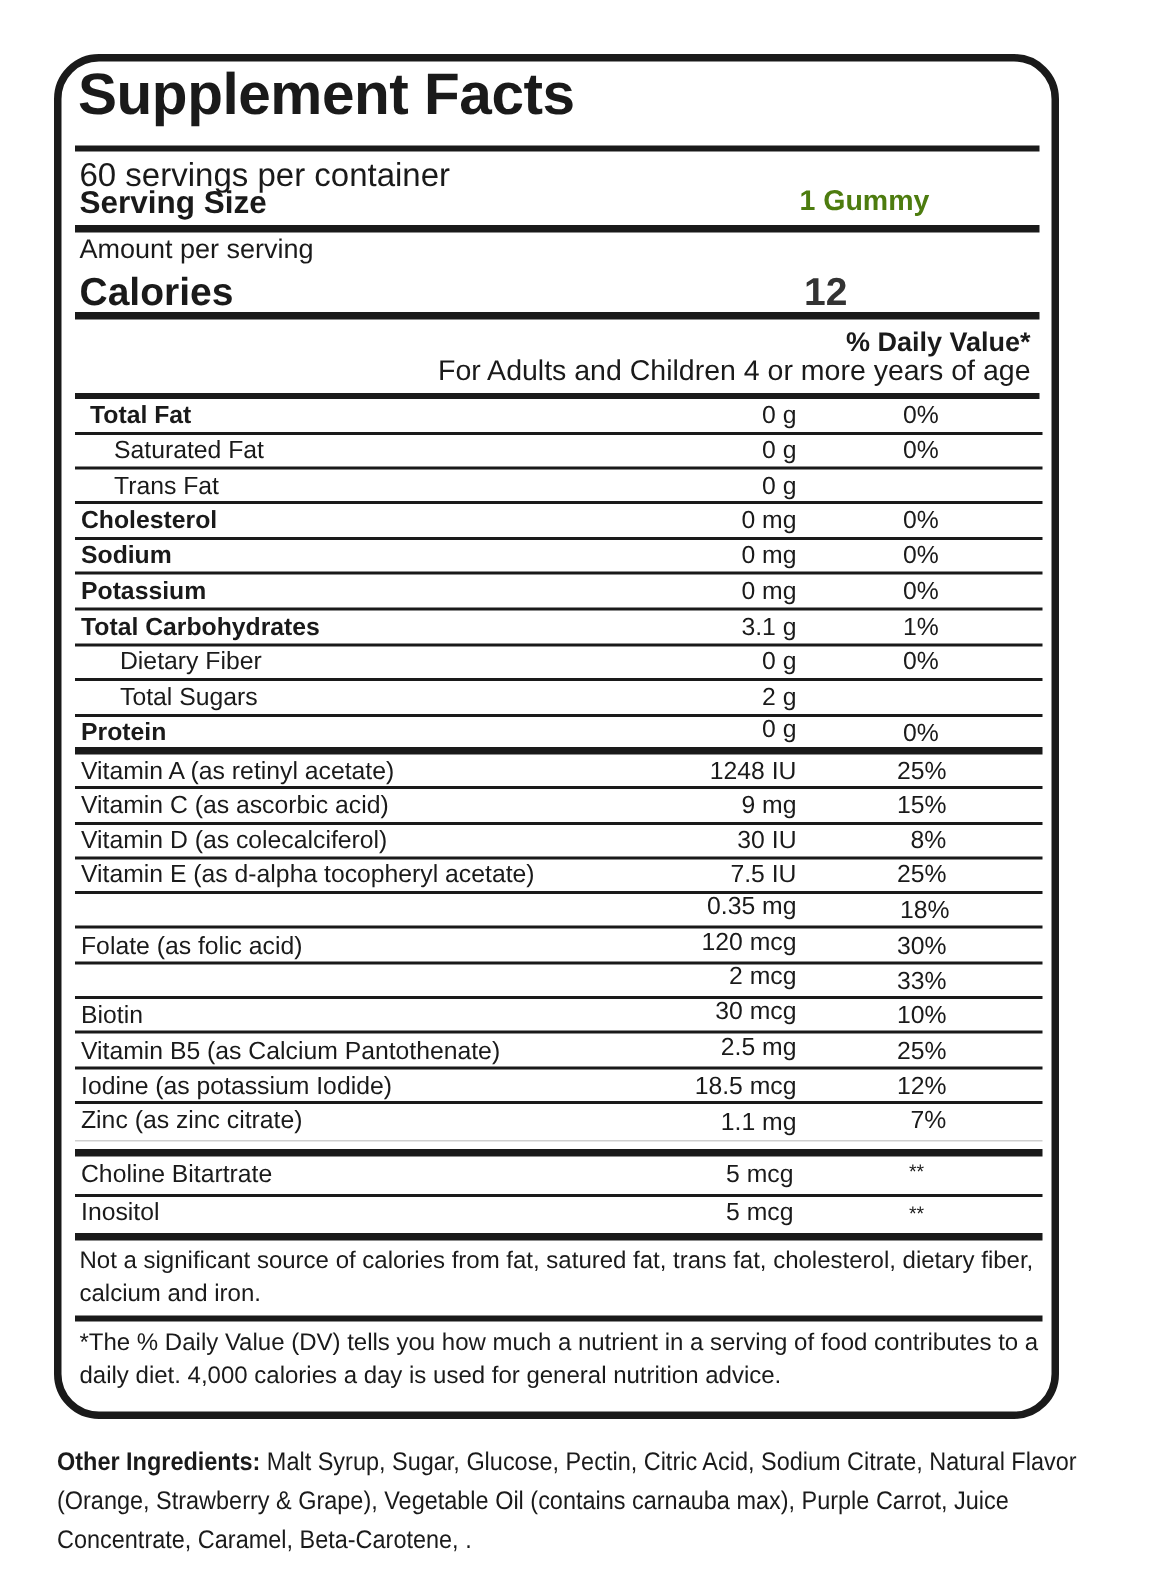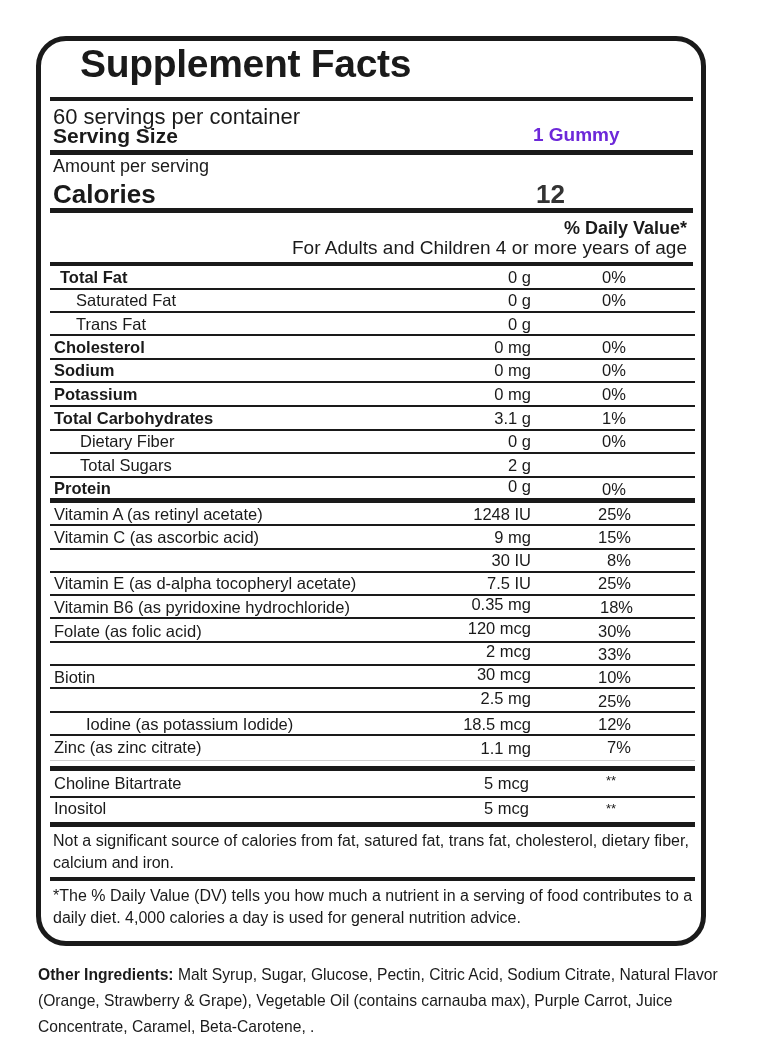--- a/index.html
+++ b/index.html
@@ -2,24 +2,24 @@
 <html><head>
 <meta charset="utf-8">
 <style>
   html, body { margin:0; padding:0; background:#ffffff; }
   body { width:768px; height:1064px; position:relative; overflow:hidden;
          font-family:"Liberation Sans", sans-serif; color:#1a1a1a; }
   .label-box { position:absolute; left:36px; top:36px; width:660px; height:900px;
                border:5px solid #1a1a1a; border-radius:30px; box-sizing:content-box; }
   .abs { position:absolute; white-space:nowrap; }
   .rule { position:absolute; background:#1a1a1a; }
-  .title { left:52px; top:42px; font-size:39px; font-weight:bold; letter-spacing:-0.3px;margin-left:28px; }
+  .title { left:52px; top:42px; font-size:39px; font-weight:bold; letter-spacing:-0.3px; }
   .servings { left:53px; top:104px; font-size:22px; }
   .serving-size { left:53px; top:124px; font-size:21px; font-weight:bold; }
-  .serving-size-val { left:533px; top:124px; font-size:19px; font-weight:bold; color:#6d28d9; }
+  .serving-size-val { left:533px; top:124px; font-size:19px; font-weight:bold; color:#4d7c0f; }
   .amount { left:53px; top:156px; font-size:18px; }
   .calories { left:53px; top:179px; font-size:26px; font-weight:bold; }
   .calories-val { left:536px; top:179px; font-size:26px; font-weight:bold; color:#333; }
   .dv-head { right:81px; top:218px; font-size:18px; font-weight:bold; }
   .dv-sub { right:81px; top:237px; font-size:19px; }
   .row { position:absolute; left:50px; width:645px; height:23.5px; font-size:16.5px; }
   .row .name { position:absolute; left:4px; top:2px; white-space:nowrap; }
   .row .amt { position:absolute; right:164px; top:2px; white-space:nowrap; text-align:right; }
   .row .dv { position:absolute; left:552px; top:2px; white-space:nowrap; }
   .row .dv.stars { font-size:13px; top:1px; left:556px; }
@@ -134,34 +134,34 @@
   <div class="row-rule" style="top:524px;"></div>
 
   <div class="row vit" style="top:526px;">
     <span class="name">Vitamin C (as ascorbic acid)</span>
     <span class="amt">9 mg</span>
     <span class="dv" style="left:548px;">15%</span>
   </div>
   <div class="row-rule" style="top:548px;"></div>
 
   <div class="row vit" style="top:549px;">
+    <span class="name">Vitamin D (as colecalciferol)</span>
     <span class="amt">30 IU</span>
     <span class="dv" style="left:557px;">8%</span>
   </div>
   <div class="row-rule" style="top:571px;"></div>
 
   <div class="row vit" style="top:572px;">
     <span class="name">Vitamin E (as d-alpha tocopheryl acetate)</span>
     <span class="amt">7.5 IU</span>
     <span class="dv" style="left:548px;">25%</span>
   </div>
   <div class="row-rule" style="top:594px;"></div>
 
   <div class="row vit" style="top:595px;">
-    <span class="name" style="top:3px;">Vitamin B6 (as pyridoxine hydrochloride)</span>
     <span class="amt" style="top:0px;">0.35 mg</span>
     <span class="dv" style="left:550px; top:3px;">18%</span>
   </div>
   <div class="row-rule" style="top:617px;"></div>
 
   <div class="row vit" style="top:619px;">
     <span class="name" style="top:3px;">Folate (as folic acid)</span>
     <span class="amt" style="top:0px;">120 mcg</span>
     <span class="dv" style="left:548px; top:3px;">30%</span>
   </div>
@@ -174,27 +174,28 @@
   <div class="row-rule" style="top:664px;"></div>
 
   <div class="row vit" style="top:665px;">
     <span class="name" style="top:3px;">Biotin</span>
     <span class="amt" style="top:0px;">30 mcg</span>
     <span class="dv" style="left:548px; top:3px;">10%</span>
   </div>
   <div class="row-rule" style="top:687px;"></div>
 
   <div class="row vit" style="top:689px;">
+    <span class="name" style="top:3px;">Vitamin B5 (as Calcium Pantothenate)</span>
     <span class="amt" style="top:0px;">2.5 mg</span>
     <span class="dv" style="left:548px; top:3px;">25%</span>
   </div>
   <div class="row-rule" style="top:711px;"></div>
 
   <div class="row vit" style="top:712px;">
-    <span class="name" style="top:3px;margin-left:32px;">Iodine (as potassium Iodide)</span>
+    <span class="name" style="top:3px;">Iodine (as potassium Iodide)</span>
     <span class="amt" style="top:3px;">18.5 mcg</span>
     <span class="dv" style="left:548px; top:3px;">12%</span>
   </div>
   <div class="row-rule" style="top:734px;"></div>
 
   <div class="row vit" style="top:736px;">
     <span class="name" style="top:2px;">Zinc (as zinc citrate)</span>
     <span class="amt" style="top:3px;">1.1 mg</span>
     <span class="dv" style="left:557px; top:2px;">7%</span>
   </div>

